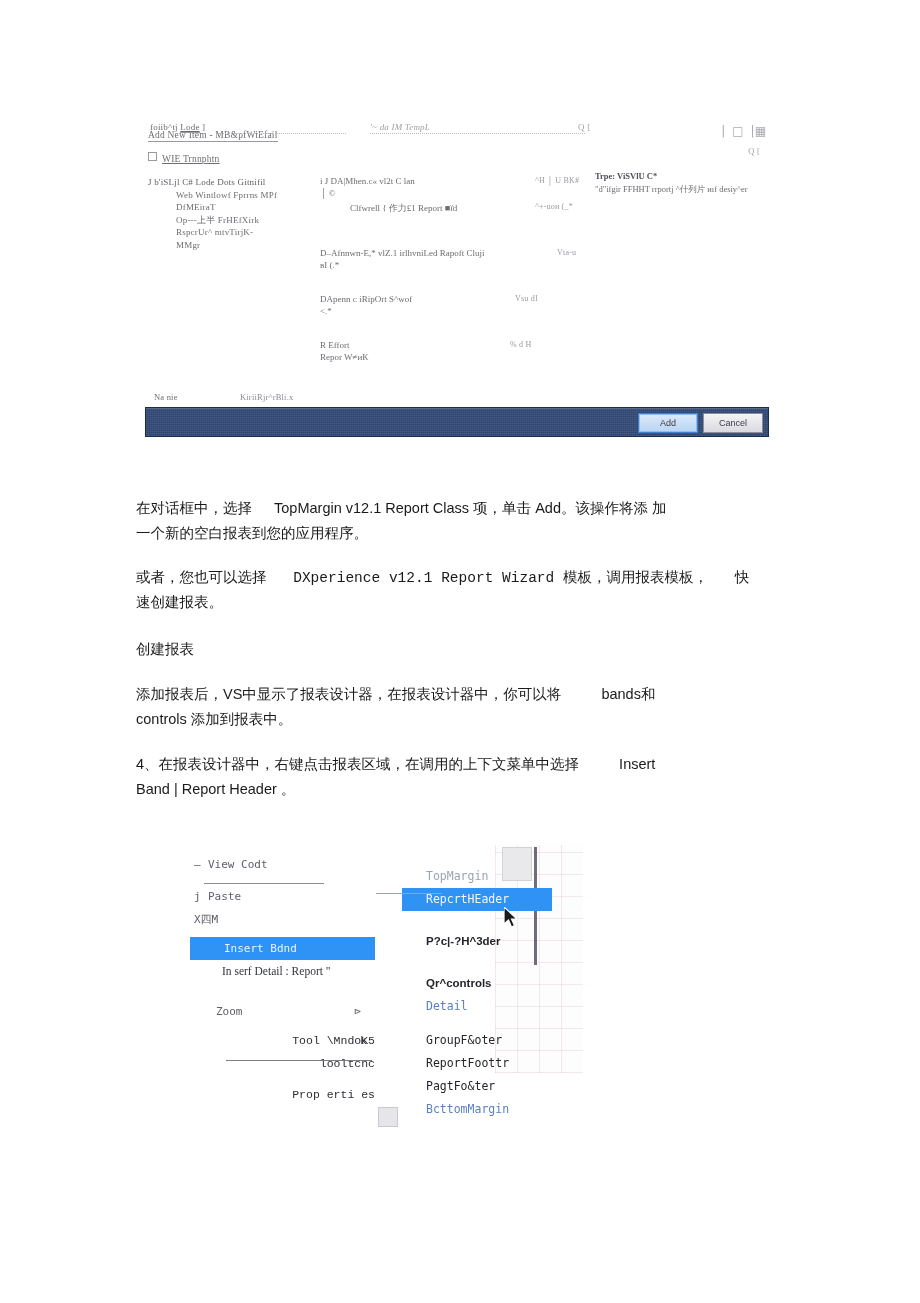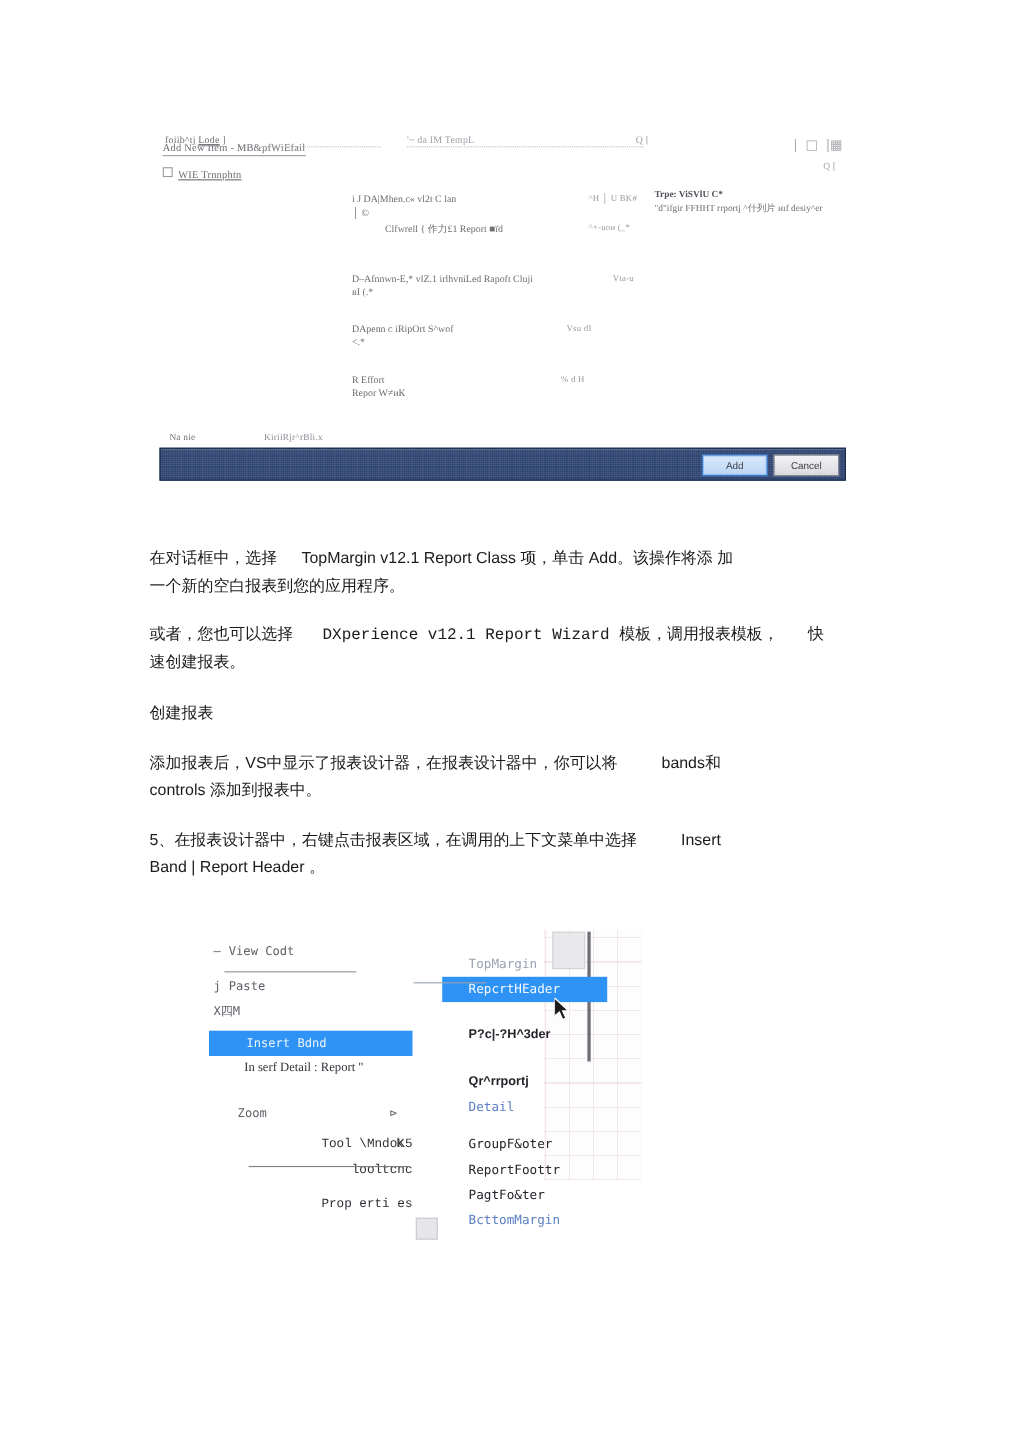--- a/index.html
+++ b/index.html
@@ -57,21 +57,21 @@
   }
   #searchrow .sb u{border-bottom:1px solid #9a9aa1;}
   #searchrow .dots{
     position:absolute;left:78px;top:11px;width:128px;
     border-bottom:1px dotted #bdbdc4;
   }
   #searchrow .dots2{
     position:absolute;left:230px;top:11px;width:215px;
     border-bottom:1px dotted #bdbdc4;
   }
-  #searchrow .sortlbl{position:absolute;left:230px;top:0;color:#9fa0a8;}
+  #searchrow .sortlbl{position:absolute;left:230px;top:0;color:#9fa0a8;font-style:italic;}
   #searchrow .sortend{position:absolute;left:438px;top:0;color:#9fa0a8;}
 
   .mid-item{position:absolute;font-size:9px;color:#6d6d72;}
   .mid-price{position:absolute;font-size:8px;color:#9a9aa1;}
 
   
   #dlg-right{left:455px;top:48px;width:170px;font-size:8.5px;line-height:13px;color:#6d6d72;}
   #dlg-right .bold{font-weight:bold;color:#4f4f58;}
 
   
@@ -192,20 +192,28 @@
       <span>foiib^tj</span>
       <u>Lode</u>
       <span>]</span>
     </span>
     <span class="dots"></span>
     <span class="sortlbl scan fainter">'~ da IM TempL</span>
     <span class="dots2"></span>
     <span class="sortend scan fainter">Q [</span>
   </div>
 
+  <div class="abs scan" id="dlg-left">
+    <div class="root">J b'iSLjl C# Lode Dots Gitnifil</div>
+    <div class="child">Web Wintlowf Fprrns MPf</div>
+    <div class="child">DfMEiraT</div>
+    <div class="child">Op---上半 FrHEfXirk</div>
+    <div class="child">RspcrUr^ mtvTirjK-</div>
+    <div class="child">MMgr</div>
+  </div>
 
   <div class="abs" id="dlg-mid">
     <div class="mid-item" style="left:0;top:32px;">i J DA|Mhen.c« vl2t C lan</div>
     <div class="mid-price scan" style="left:215px;top:32px;">^Η │ U BK#</div>
 
     <div class="mid-item" style="left:0;top:44px;">│ ©</div>
 
     <div class="mid-item" style="left:30px;top:58px;">Clfwrell { 作力£1 Report ■ï̈d</div>
     <div class="mid-price scan" style="left:215px;top:58px;">^+-uои (_*</div>
 
@@ -260,21 +268,21 @@
 </div>
 
 <div class="para" style="top:682px;">
   <span>添加报表后，</span><span>VS</span><span>中显示了报表设计器，在报表设计器中，你可以将</span>
   <span class="sp"></span><span class="sp"></span><span>bands</span><span>和</span><br>
   <span>controls</span>
   <span>添加到报表中。</span>
 </div>
 
 <div class="para" style="top:752px;">
-  <span>5、在报表设计器中，右键点击报表区域，在调用的上下文菜单中选择</span>
+  <span>4、在报表设计器中，右键点击报表区域，在调用的上下文菜单中选择</span>
   <span class="sp"></span><span class="sp"></span><span>Insert</span><br>
   <span>Band | Report Header</span>
   <span>。</span>
 </div>
 
 <div class="abs" id="menu-screenshot">
 
   <div class="abs" id="grid-canvas"></div>
   <div class="abs" id="ruler-bar"></div>
   <div class="abs" id="ruler-line"></div>
@@ -328,21 +336,21 @@
     <div class="sub-row gray">
       <span>TopMargin</span>
     </div>
     <div class="sub-row hl">
       <span>RepcrtHEader</span>
     </div>
     <div class="sub-row dark">
       <span>P?c|-?H^3der</span>
     </div>
     <div class="sub-row dark">
-      <span>Qr^rrportj</span>
+      <span>Qr^controls</span>
     </div>
     <div class="sub-row blue">
       <span>Detail</span>
     </div>
     <div class="sub-gap"></div>
     <div class="sub-row mono">
       <span>GroupF&amp;oter</span>
     </div>
     <div class="sub-row mono">
       <span>ReportFoottr</span>

